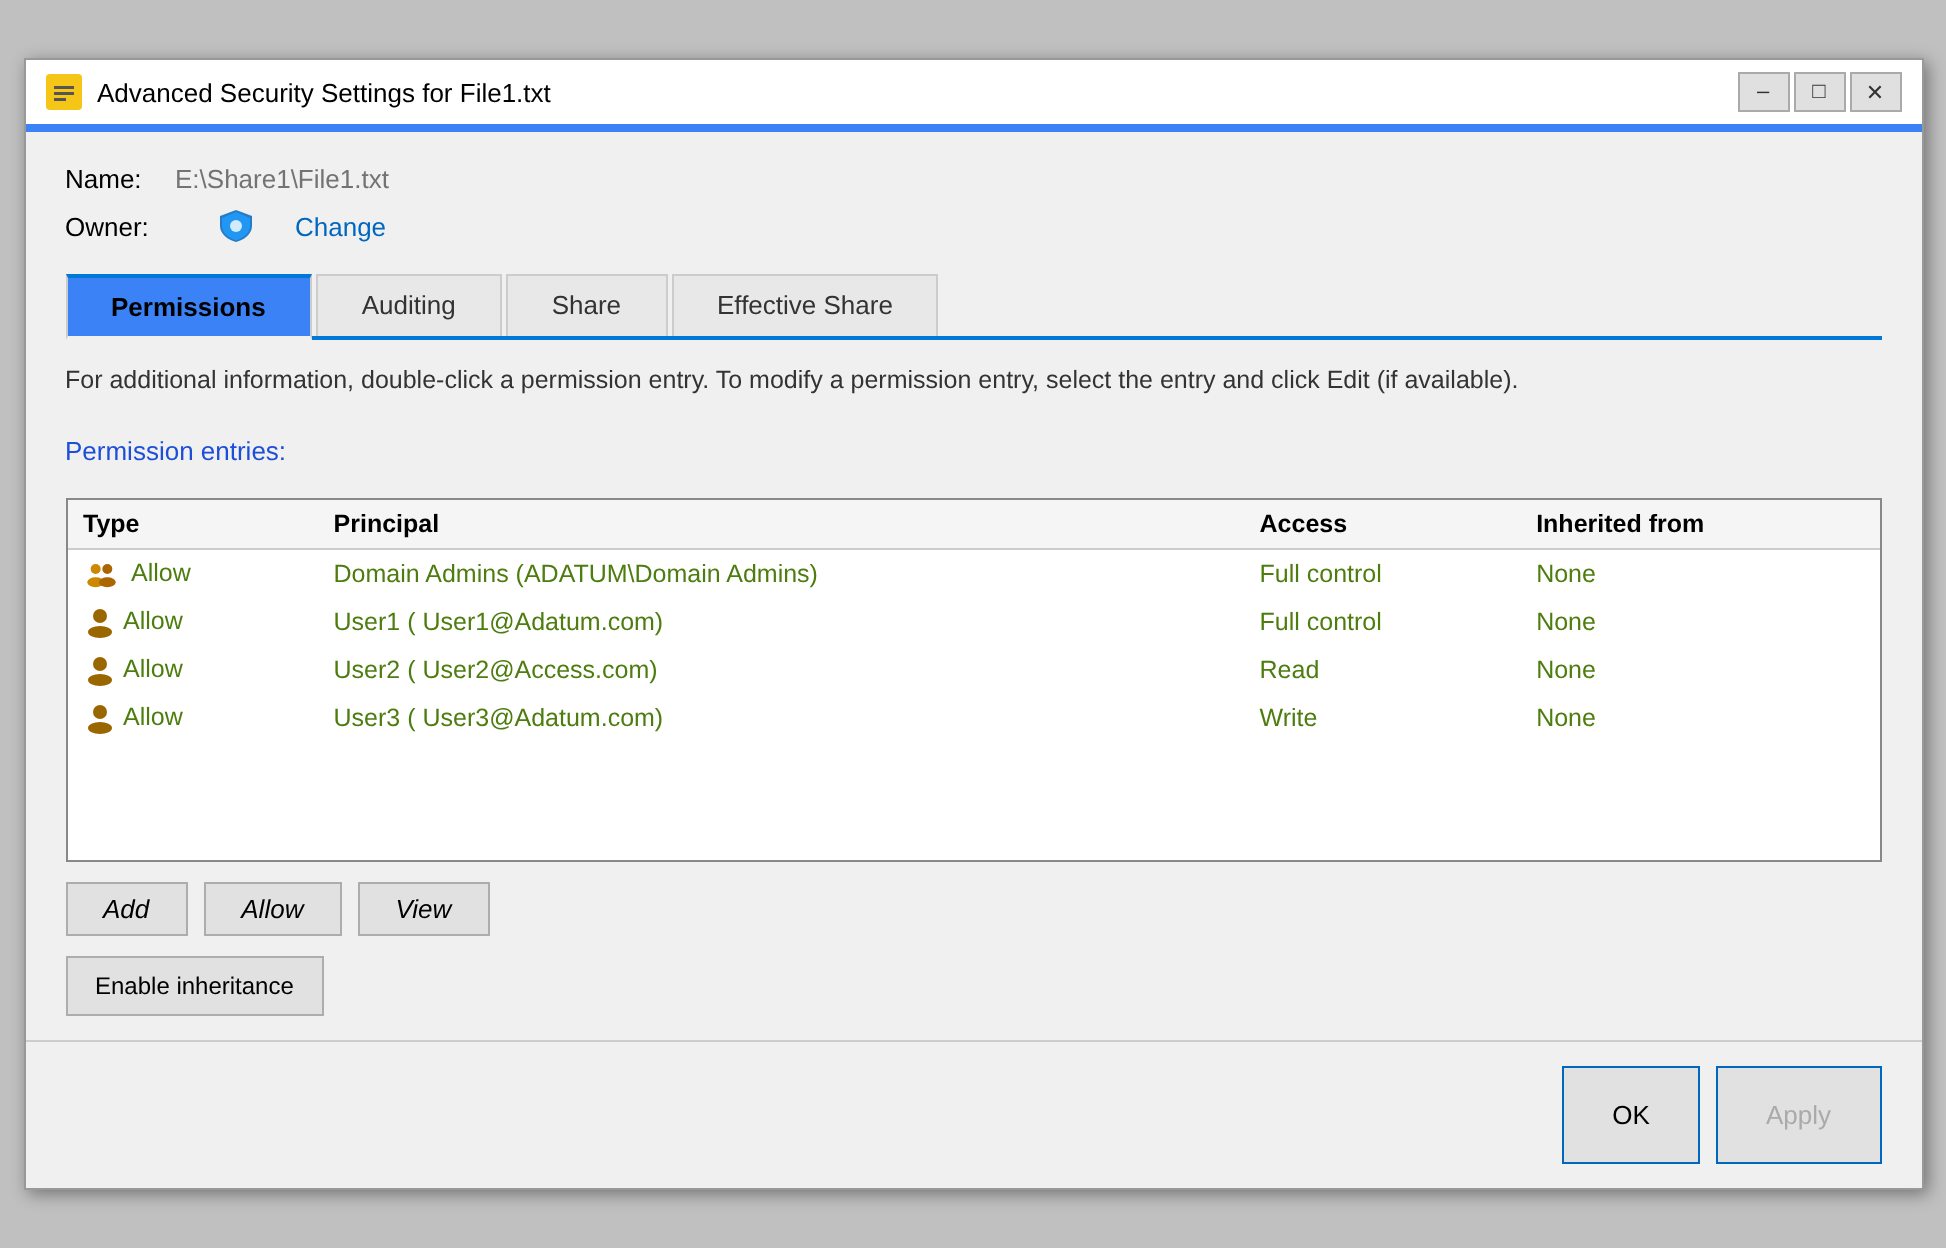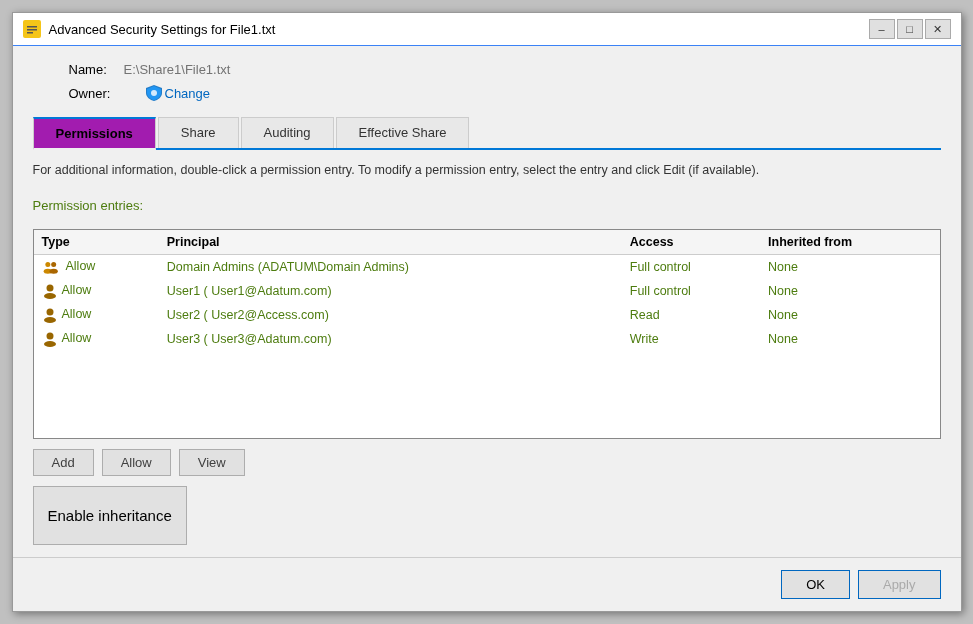--- a/index.html
+++ b/index.html
@@ -14,21 +14,21 @@
       font-size: 13px;
     }
     .window {
       width: 950px;
       background: #f0f0f0;
       border: 1px solid #999;
       box-shadow: 2px 2px 8px rgba(0,0,0,0.4);
     }
     .title-bar {
       background: #fff;
-      border-bottom: 1px solid #3b82f6;
+      border-bottom: 4px solid #3b82f6;
       display: flex;
       align-items: center;
       padding: 6px 10px;
       gap: 8px;
     }
     .title-bar-icon {
       width: 18px;
       height: 18px;
       background: #f5c518;
       border-radius: 2px;
@@ -59,34 +59,33 @@
       color: #333;
     }
     .content {
       padding: 16px 20px 12px 20px;
     }
     .info-row {
       display: flex;
       align-items: center;
       margin-bottom: 6px;
       font-size: 13px;
-      margin-left: 36px;
     }
     .info-label {
       font-weight: normal;
       color: #000;
       width: 55px;
     }
     .info-value {
       color: #737373;
     }
     .change-btn {
       display: flex;
       align-items: center;
-      gap: 1px;
+      gap: 20px;
       margin-left: 20px;
       color: #0067c0;
       cursor: pointer;
       text-decoration: none;
       font-size: 13px;
     }
     .tabs {
       display: flex;
       border-bottom: 2px solid #0078d7;
       margin: 14px 0 12px 0;
@@ -95,42 +94,42 @@
       padding: 7px 22px;
       border: 1px solid #ccc;
       border-bottom: none;
       background: #e8e8e8;
       cursor: pointer;
       font-size: 13px;
       margin-right: 2px;
       color: #333;
     }
     .tab.active {
-      background: #a21caf;
+      background: #3b82f6;
       border-top: 2px solid #0078d7;
       color: #000;
       font-weight: 600;
       margin-bottom: -2px;
       border-bottom: 2px solid #f0f0f0;
     }
     .desc-text {
       font-size: 12.5px;
       color: #333;
       margin-bottom: 18px;
       line-height: 1.4;
     }
     .section-label {
       font-size: 13px;
       margin-bottom: 16px;
-      color: #4d7c0f;
+      color: #1d4ed8;
     }
     .perm-table-container {
       border: 1px solid #888;
       background: #fff;
-      height: 210px;
+      height: 182px;
       overflow-y: auto;
     }
     .perm-table {
       width: 100%;
       border-collapse: collapse;
     }
     .perm-table th {
       text-align: left;
       padding: 5px 8px;
       font-weight: 600;
@@ -149,42 +148,43 @@
       display: flex;
       gap: 8px;
       margin-top: 10px;
     }
     .btn {
       padding: 5px 18px;
       border: 1px solid #adadad;
       background: #e1e1e1;
       cursor: pointer;
       font-size: 13px;
-      color: #404040;
+      color: #000000;
+      font-style: italic;
     }
     .btn:disabled { color: #aaa; cursor: default; }
     .inheritance-btn {
       margin-top: 10px;
-      padding: 20px 14px;
+      padding: 7px 14px;
       border: 1px solid #adadad;
       background: #e1e1e1;
       cursor: pointer;
-      font-size: 15px;
+      font-size: 12px;
       color: #000;
     }
     .footer {
       display: flex;
       justify-content: flex-end;
       gap: 8px;
       padding: 12px 20px;
       border-top: 1px solid #ccc;
       background: #f0f0f0;
     }
     .footer-btn {
-      padding: 6px 24px;
+      padding: 16px 24px;
       border: 1px solid #0067c0;
       background: #e1e1e1;
       cursor: pointer;
       font-size: 13px;
       color: #000;
     }
     .footer-btn.ok { border: 1.5px solid #0067c0; }
     .footer-btn.apply { color: #aaa; cursor: default; }
     
     .icon-group {
@@ -240,22 +240,22 @@
           <path d="M10 3 L17 6 L17 10 C17 13.5 13.5 16.2 10 17.2 C6.5 16.2 3 13.5 3 10 L3 6 Z" fill="#2196F3"></path>
           <circle cx="10" cy="10" r="3" fill="white" opacity="0.8"></circle>
         </svg>
         <span>Change</span>
       </a>
     </div>
 
     
     <div class="tabs">
       <div class="tab active">Permissions</div>
+      <div class="tab">Auditing</div>
       <div class="tab">Share</div>
-      <div class="tab">Auditing</div>
       <div class="tab">Effective Share</div>
     </div>
 
     
     <div class="desc-text">For additional information, double-click a permission entry. To modify a permission entry, select the entry and click Edit (if available).</div>
 
     
     <div class="section-label">Permission entries:</div>
 
     

